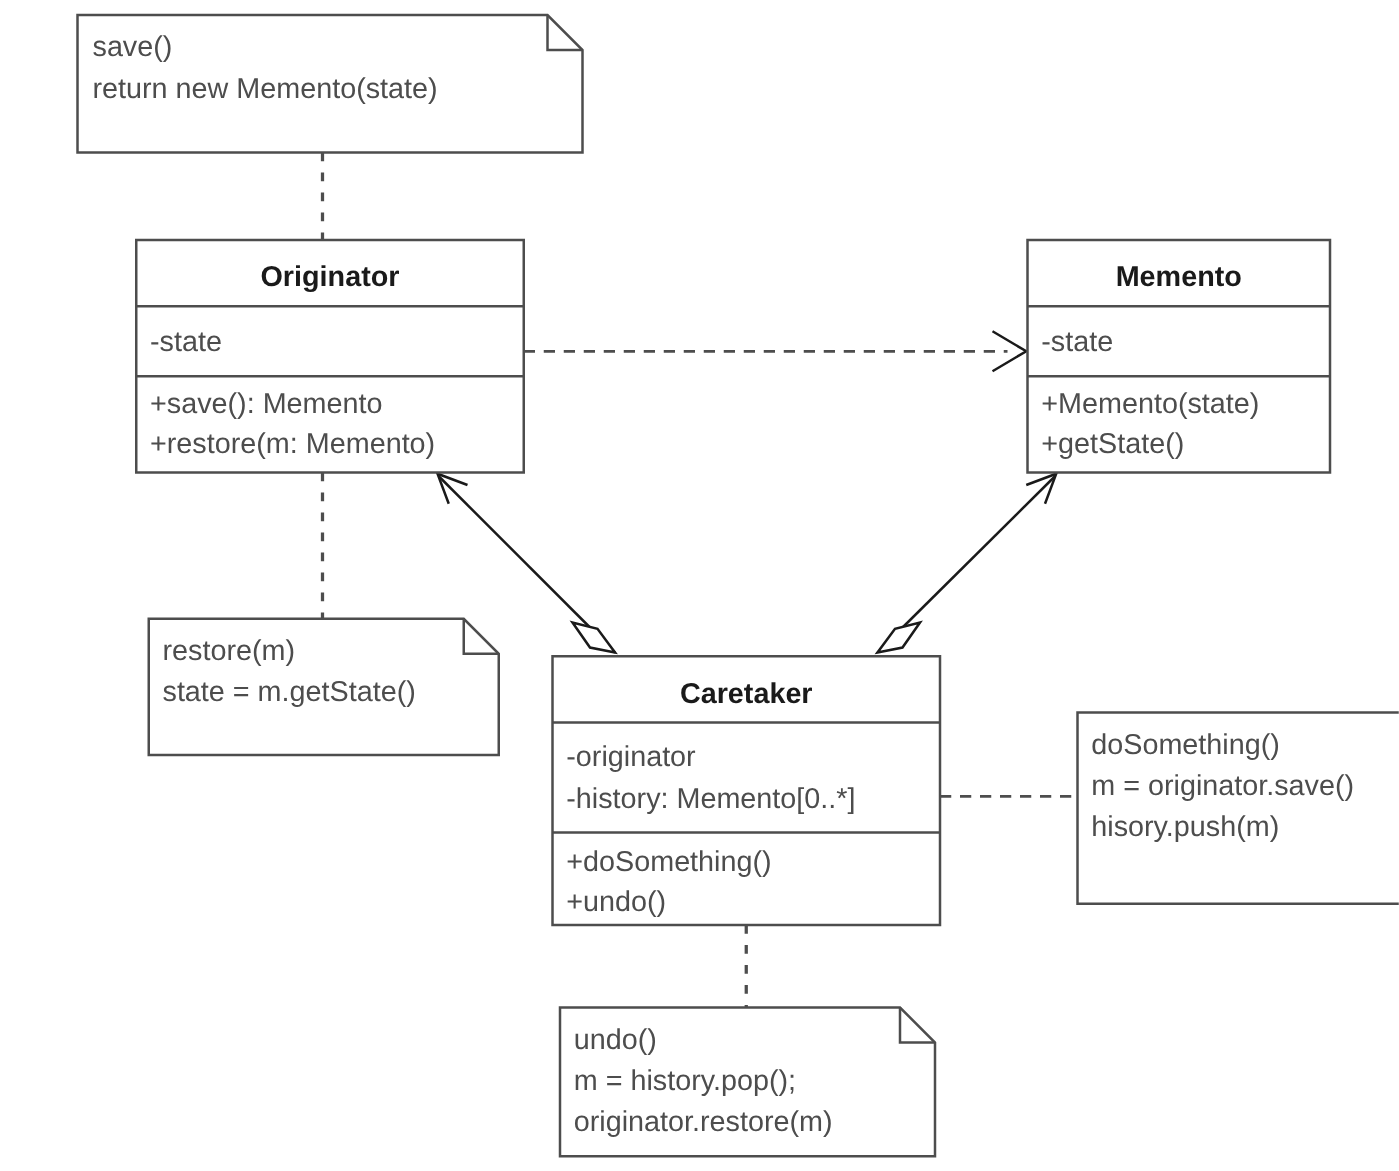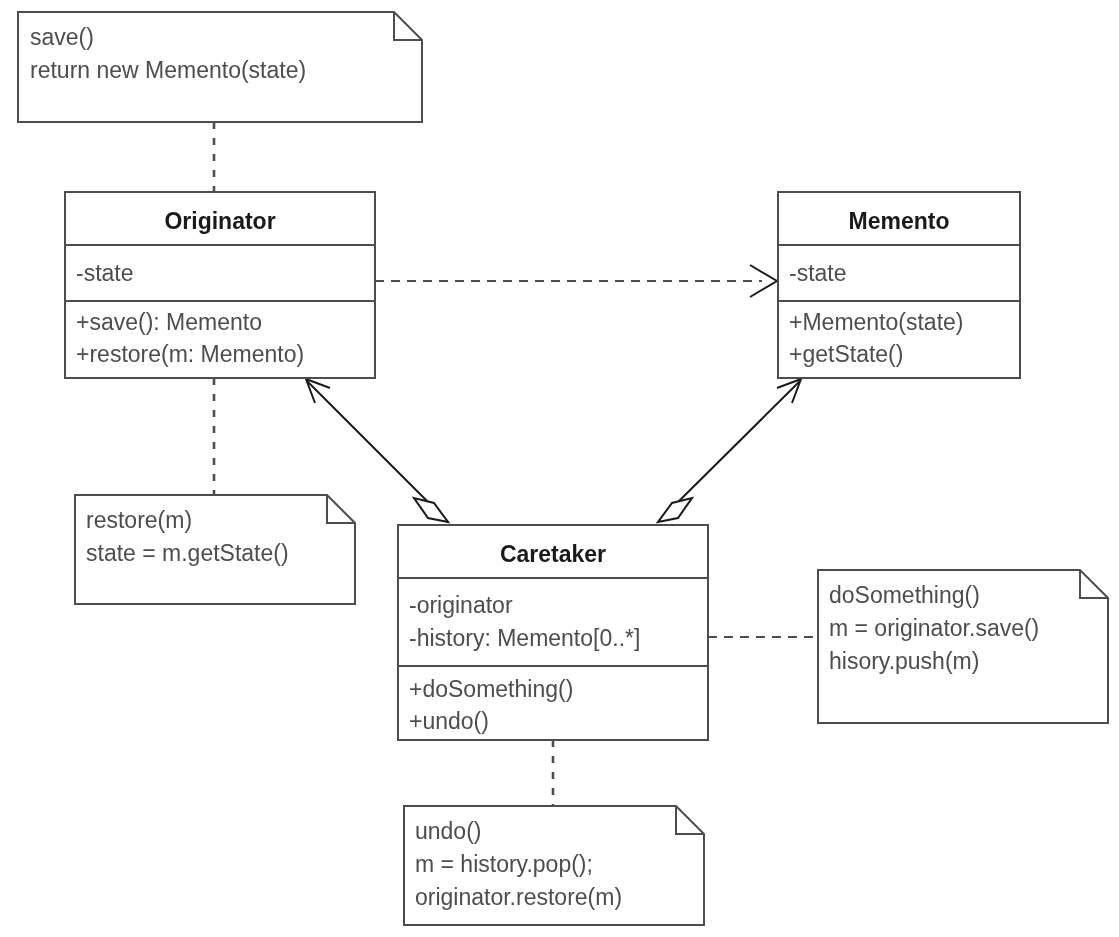--- a/index.html
+++ b/index.html
@@ -10,20 +10,21 @@
   body {
     width: 1119px;
     height: 937px;
     font-family: "Liberation Sans", sans-serif;
     overflow: hidden;
   }
   #diagram-root {
     position: relative;
     width: 1033px;
     height: 937px;
+    margin-left: 44px;
   }
   svg.uml-canvas {
     display: block;
     width: 1119px;
     height: 937px;
   }
   .shape-fill {
     fill: #ffffff;
   }
   .shape-stroke {

